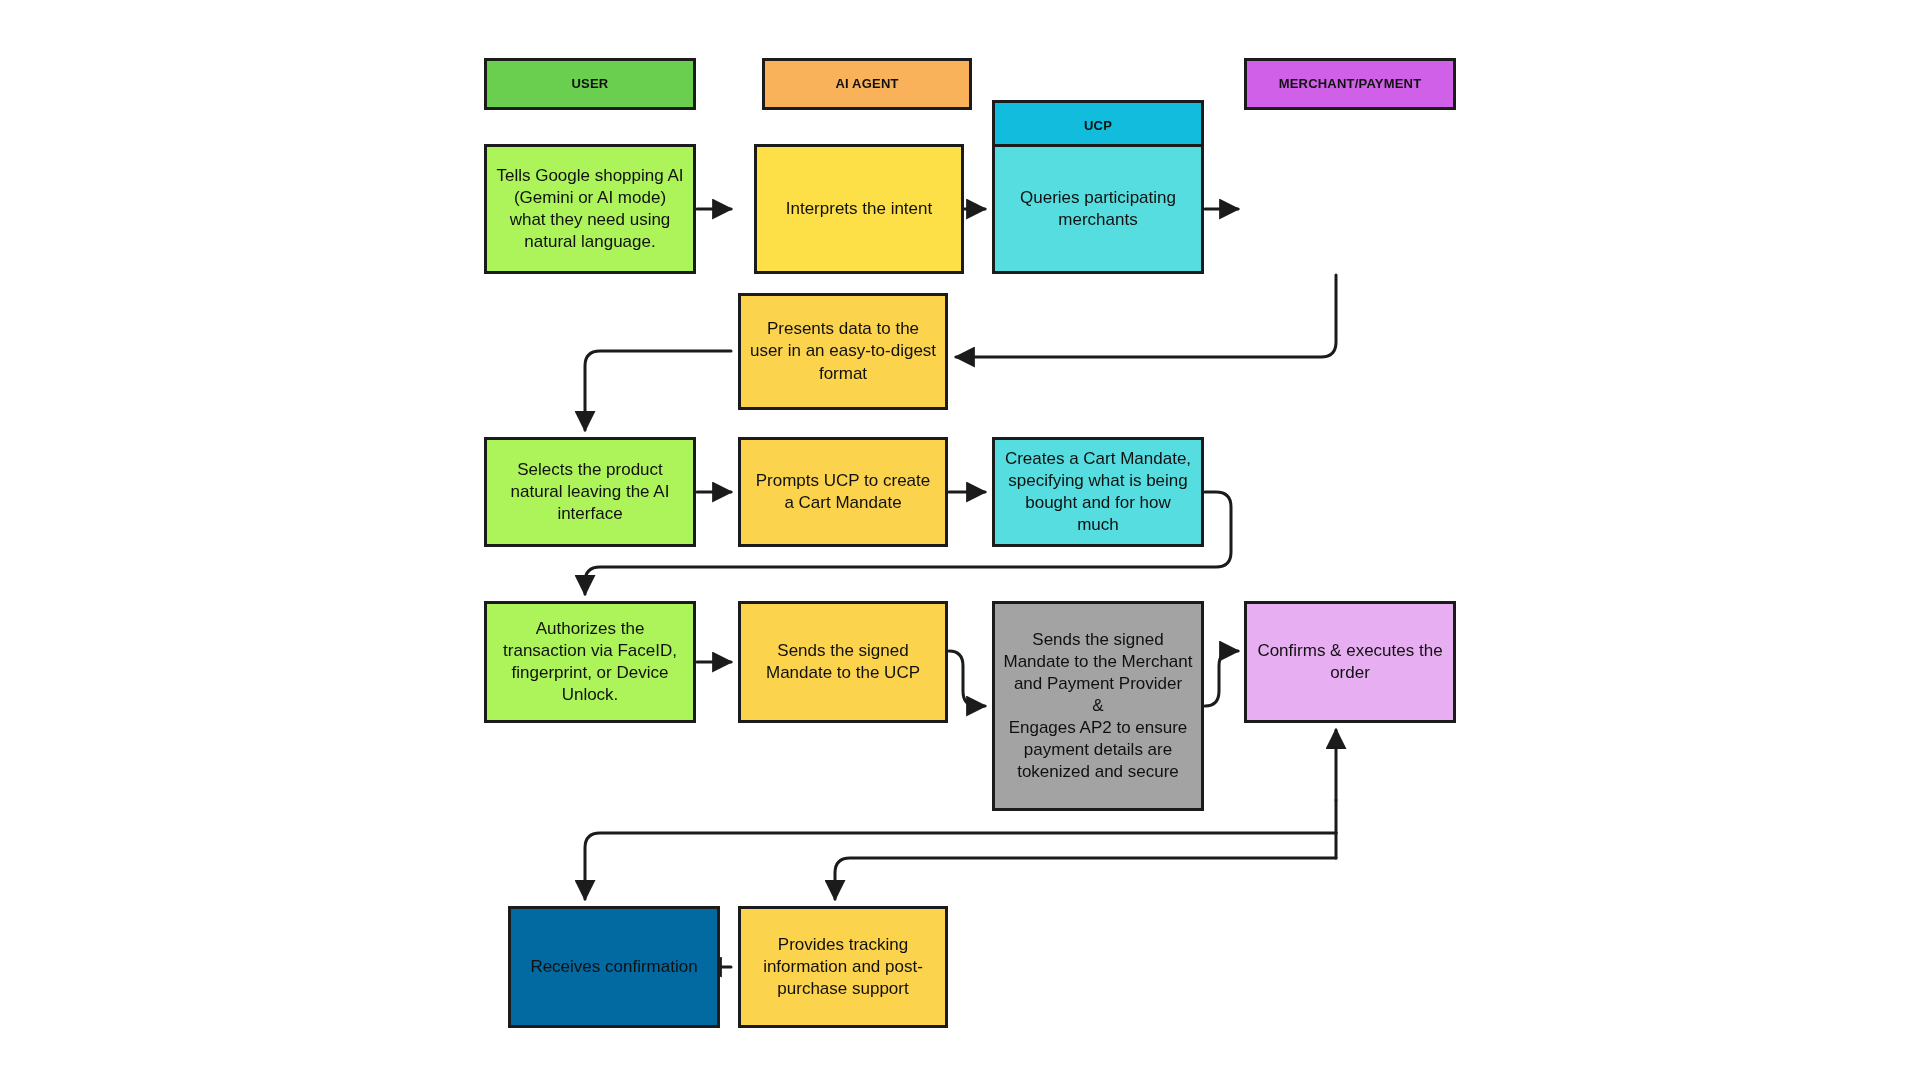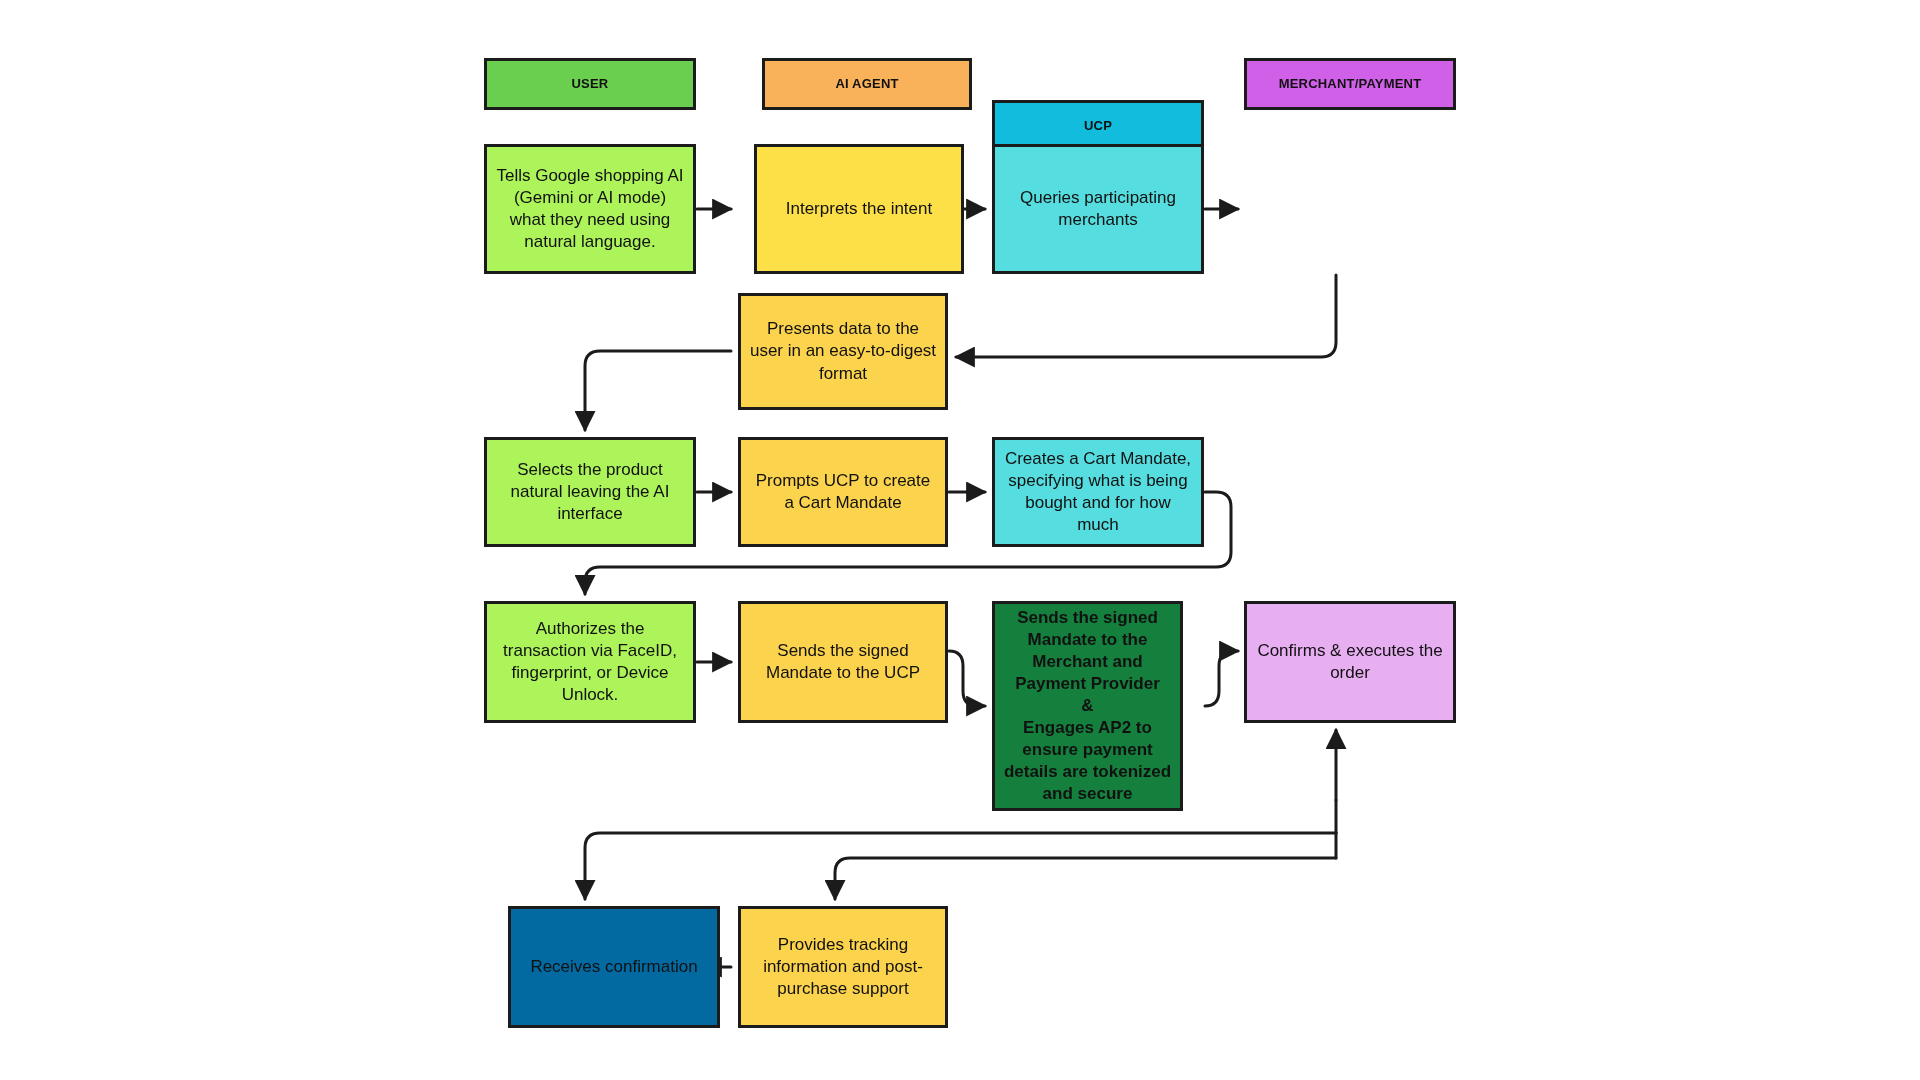--- a/index.html
+++ b/index.html
@@ -141,21 +141,21 @@
   </div>
 
   <div class="node step" style="left:484px; top:601px; width:212px; height:122px; background:#ADF35A;">
     <span>Authorizes the transaction via FaceID, fingerprint, or Device Unlock.</span>
   </div>
 
   <div class="node step" style="left:738px; top:601px; width:210px; height:122px; background:#FCD34D;">
     <span>Sends the signed Mandate to the UCP</span>
   </div>
 
-  <div class="node step" style="left:992px; top:601px; width:191px; height:210px; background:#15803d;font-weight:bold;">
+  <div class="node step" style="left:992px; top:601px; width:212px; height:210px; background:#a3a3a3;">
     <span>Sends the signed Mandate to the Merchant and Payment Provider
 &amp;
 Engages AP2 to ensure payment details are tokenized and secure</span>
   </div>
 
   <div class="node step" style="left:1244px; top:601px; width:212px; height:122px; background:#E8AEF2;">
     <span>Confirms &amp; executes the order</span>
   </div>
 
   <div class="node step" style="left:508px; top:906px; width:212px; height:122px; background:#0369a1;">

